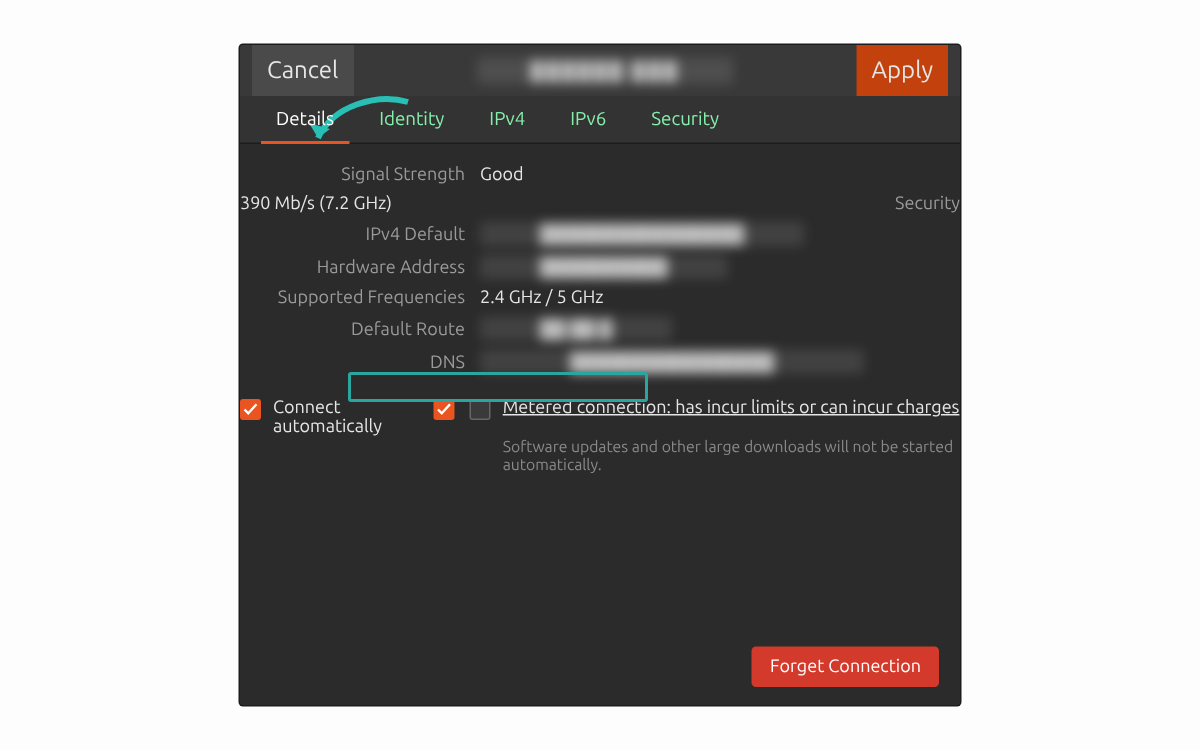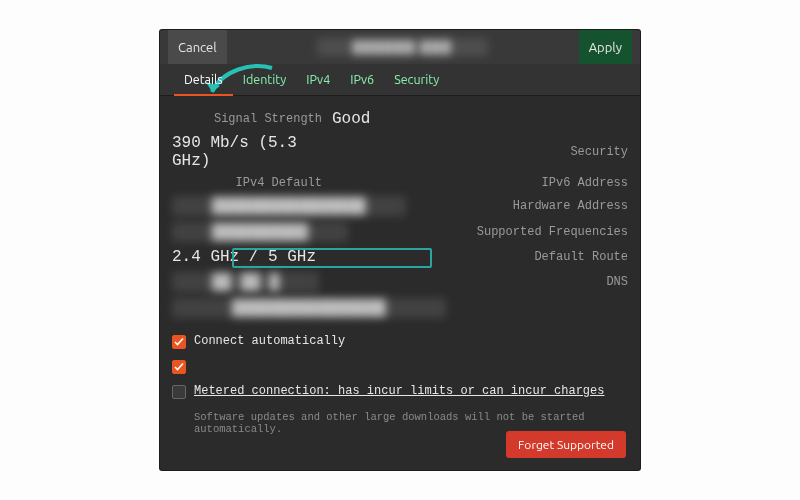--- a/index.html
+++ b/index.html
@@ -15,47 +15,47 @@
     overflow: hidden;
     box-shadow: 0 0 0 1px #1c1c1c;
   }
   .hdr {
     height: 34px; background: #393939;
     display: flex; align-items: center; justify-content: space-between;
     padding: 0 8px;
   }
   .hdr-btn {
     background: #4a4a4a; color: #e6e6e6;
-    border-radius: 3px; padding: 18px 10px; font-size: 13px;
+    border-radius: 3px; padding: 18px 10px; font-size: 16px;
     cursor: pointer;
   }
   .hdr-title { flex: 1; display: flex; justify-content: center; }
   .blur { filter: blur(4px); color: #bfbfbf; background: rgba(200,200,200,0.15); border-radius: 2px; }
   .hdr-title .blur { padding: 2px 36px; letter-spacing: 2px; }
   .tabs {
-    display: flex; padding: 0 14px;
+    display: flex; gap: 10px; padding: 0 14px;
     background: #333333; height: 32px; align-items: flex-end;
     border-bottom: 1px solid #1d1d1d;
   }
   .tab {
     padding: 7px 10px 8px; color: #86efac; font-size: 12.5px; cursor: pointer;
     border-bottom: 2px solid transparent; position: relative; top: 1px;
   }
   .tab.active { color: #ffffff; border-bottom: 2px solid #e95420; }
-  .body { padding: 14px 12px 10px; position: relative; font-family: Liberation Mono, monospace; }
+  .body { padding: 14px 0 10px; position: relative; }
   .rows { display: grid; grid-template-columns: 150px 1fr; row-gap: 6px; column-gap: 10px; align-items: center; }
   .k { text-align: right; color: #9a9a9a; font-size: 12px; }
-  .v { color: #e6e6e6; font-size: 16px; }
+  .v { color: #e6e6e6; font-size: 12px; }
   .v .blur { display: inline-block; padding: 1px 40px; }
   .hl-box {
     position: absolute;
     border: 2px solid #2aa6a0;
     border-radius: 2px;
   }
-  .checks { margin-top: 16px; display: flex; flex-direction: column; gap: 10px; }
+  .checks { margin-top: 16px; display: flex; flex-direction: row; gap: 10px; }
   .cb-row { display: flex; gap: 8px; align-items: flex-start; }
   .cb {
     width: 14px; height: 14px; border-radius: 2px; border: 1px solid #666;
     background: #3a3a3a; display: flex; align-items: center; justify-content: center;
     flex: 0 0 14px; margin-top: 1px; cursor: pointer;
   }
   .cb.checked { background: #e95420; border-color: #e95420; }
   .cb.checked svg { display: block; }
   .cb svg { display: none; width: 10px; height: 10px; }
   .cb-label { color: #e6e6e6; font-size: 12px; }
@@ -76,47 +76,46 @@
 <body>
 
 <div class="stage">
   <div class="window">
 
     <div class="hdr">
       <div class="hdr-btn">Cancel</div>
       <div class="hdr-title">
         <span class="blur">██████ ███</span>
       </div>
-      <div class="hdr-btn" style="background:#14532d">Apply</div>
+      <div class="hdr-btn" style="background:#c2410c">Apply</div>
     </div>
 
     <div class="tabs" style="position:relative">
       <svg class="arrow" viewBox="0 0 80 50">
         <path d="M70 6 C 50 0, 20 8, 10 30" stroke="#28bfb4" stroke-width="4" fill="none"></path>
         <path d="M10 30 l -6 -10 l 14 4 z" fill="#28bfb4"></path>
       </svg>
       <div class="tab active">Details</div>
       <div class="tab">Identity</div>
       <div class="tab">IPv4</div>
       <div class="tab">IPv6</div>
       <div class="tab">Security</div>
     </div>
 
     <div class="body">
       <div class="rows">
         <div class="k">Signal Strength</div>
         <div class="v">Good</div>
 
-        <div class="v">390 Mb/s (5.3 GHz)</div>
+        <div class="v">390 Mb/s (7.2 GHz)</div>
 
         <div class="k">Security</div>
 
         <div class="k">IPv4 Default</div>
 
-        <div class="k">IPv6 Address</div>
         <div class="v"><span class="blur">████████████████</span></div>
 
         <div class="k">Hardware Address</div>
         <div class="v"><span class="blur">██████████</span></div>
 
         <div class="k">Supported Frequencies</div>
         <div class="v">2.4 GHz / 5 GHz</div>
 
         <div class="k" id="dr-k">Default Route</div>
         <div class="v" id="dr-v"><span class="blur">██ ██ █</span></div>
@@ -149,17 +148,17 @@
           </div>
           <div>
             <div class="cb-label underline">Metered connection: has incur limits or can incur charges</div>
             <div class="cb-sub">Software updates and other large downloads will not be started automatically.</div>
           </div>
         </div>
       </div>
     </div>
 
     <div class="footer">
-      <div class="danger-btn">Forget Supported</div>
+      <div class="danger-btn">Forget Connection</div>
     </div>
 
   </div>
 </div>
 
 </body></html>

